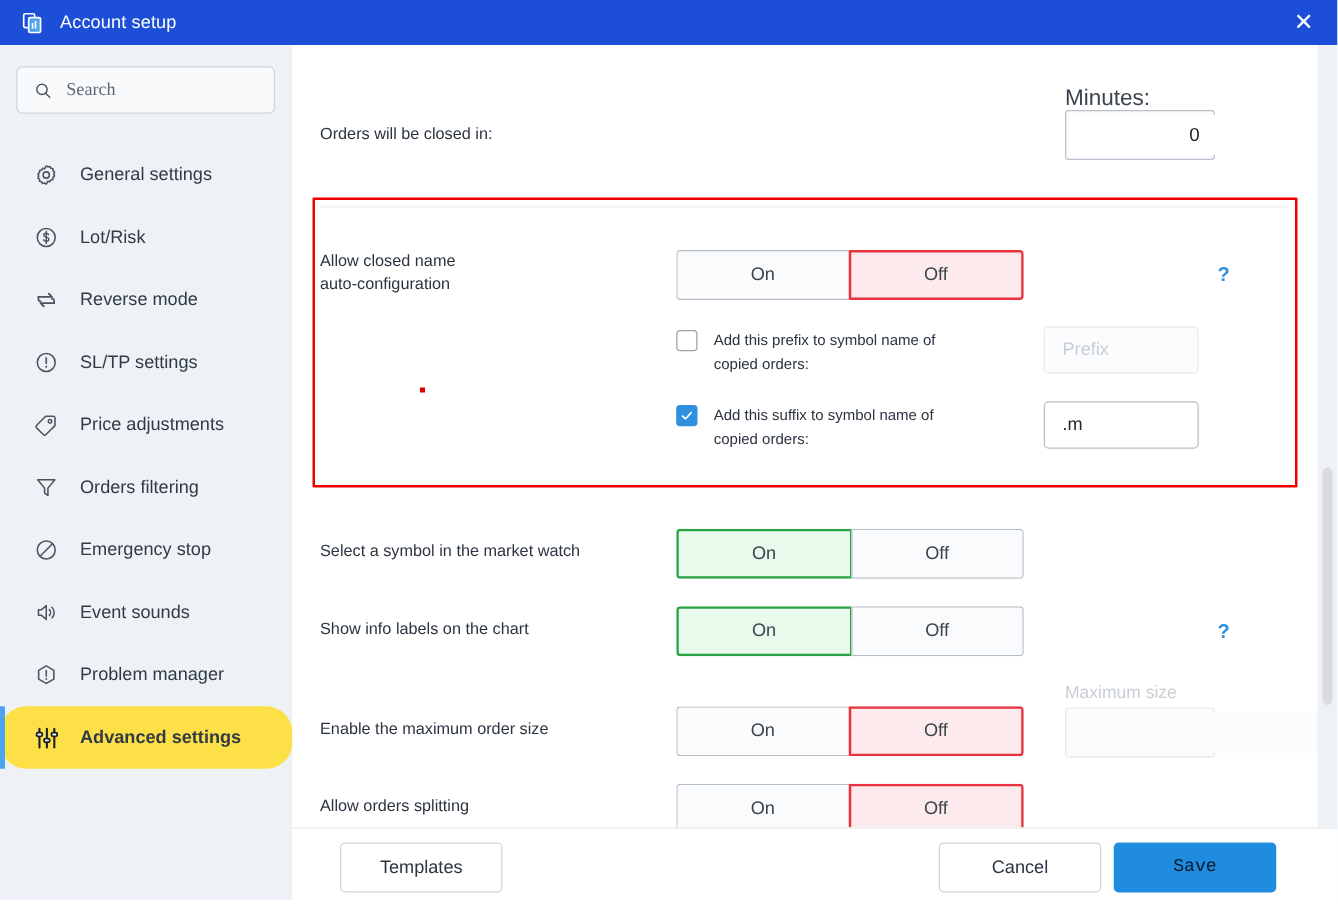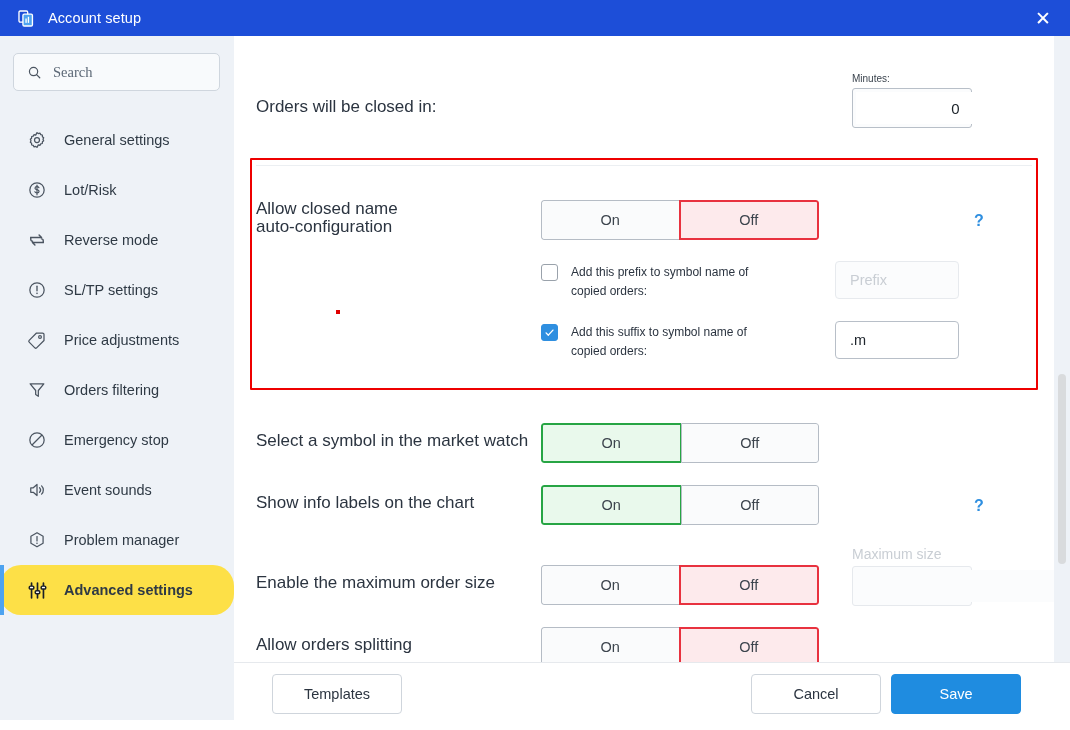--- a/index.html
+++ b/index.html
@@ -132,21 +132,21 @@
     position: relative;
     width: 836px;
   }
 
   .row {
     position: absolute;
     display: flex;
     align-items: center;
   }
   .row-label {
-    font-size: 17px;
+    font-size: 13px;
     color: #2b3440;
     line-height: 18px;
   }
 
   
   .spinner {
     width: 120px;
     height: 40px;
     border: 1px solid #b8bfc8;
     border-radius: 3px;
@@ -178,21 +178,21 @@
     font-family: "DejaVu Sans", sans-serif;
   }
   .spinner.disabled {
     border-color: #e6e9ed;
     background: #fbfcfd;
   }
   .spinner.disabled .val { background: #fbfcfd; color: #c7ccd2; }
   .spinner.disabled .arrows { color: #d6dade; }
 
   .field-caption {
-    font-size: 10px;
+    font-size: 18px;
     color: #3b444e;
   }
   .field-caption.dim { color: #c9ced4; font-size: 14px; }
 
   
   .toggle {
     display: flex;
     height: 40px;
     width: 278px;
     border-radius: 3px;
@@ -358,21 +358,22 @@
     width: 130px;
     background: #ffffff;
     border: 1px solid #cfd5dc;
     color: #2b3440;
   }
   .btn-save {
     left: 657px; top: 11px;
     width: 130px;
     background: #1f8ce0;
     border: 1px solid #1f8ce0;
-    color: #ffffff;
+    color: #0f172a;
+    font-family: Liberation Mono, monospace;
   }
 </style>
 </head>
 <body>
 
 <div id="app">
 
   <div class="titlebar">
     <span class="app-icon">
       <svg width="19" height="19" viewBox="0 0 24 24" fill="none">

